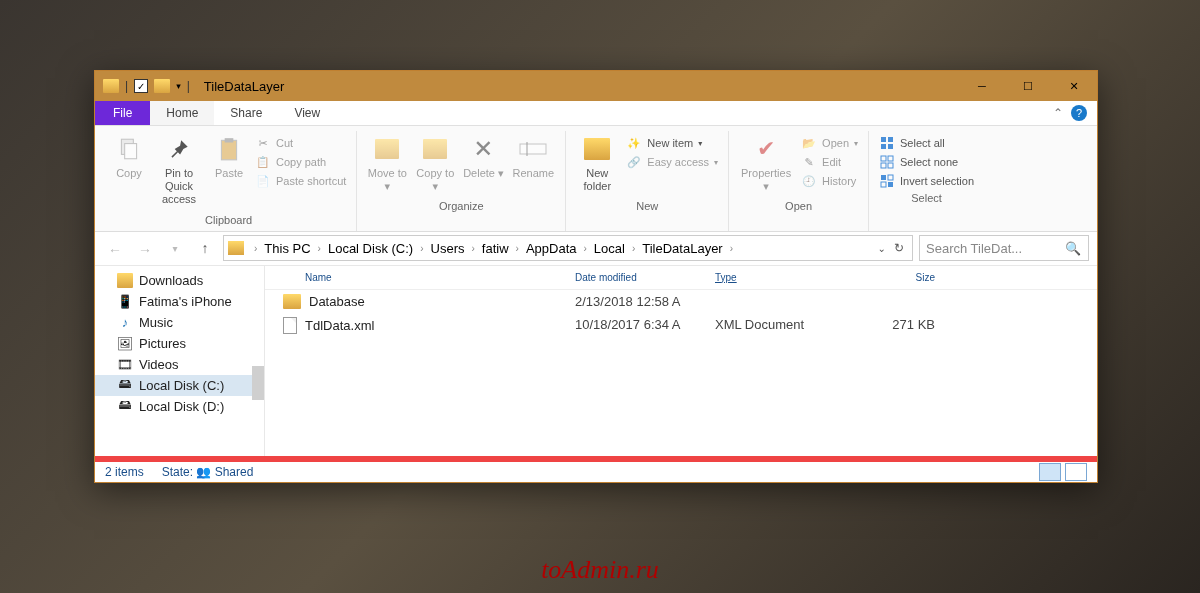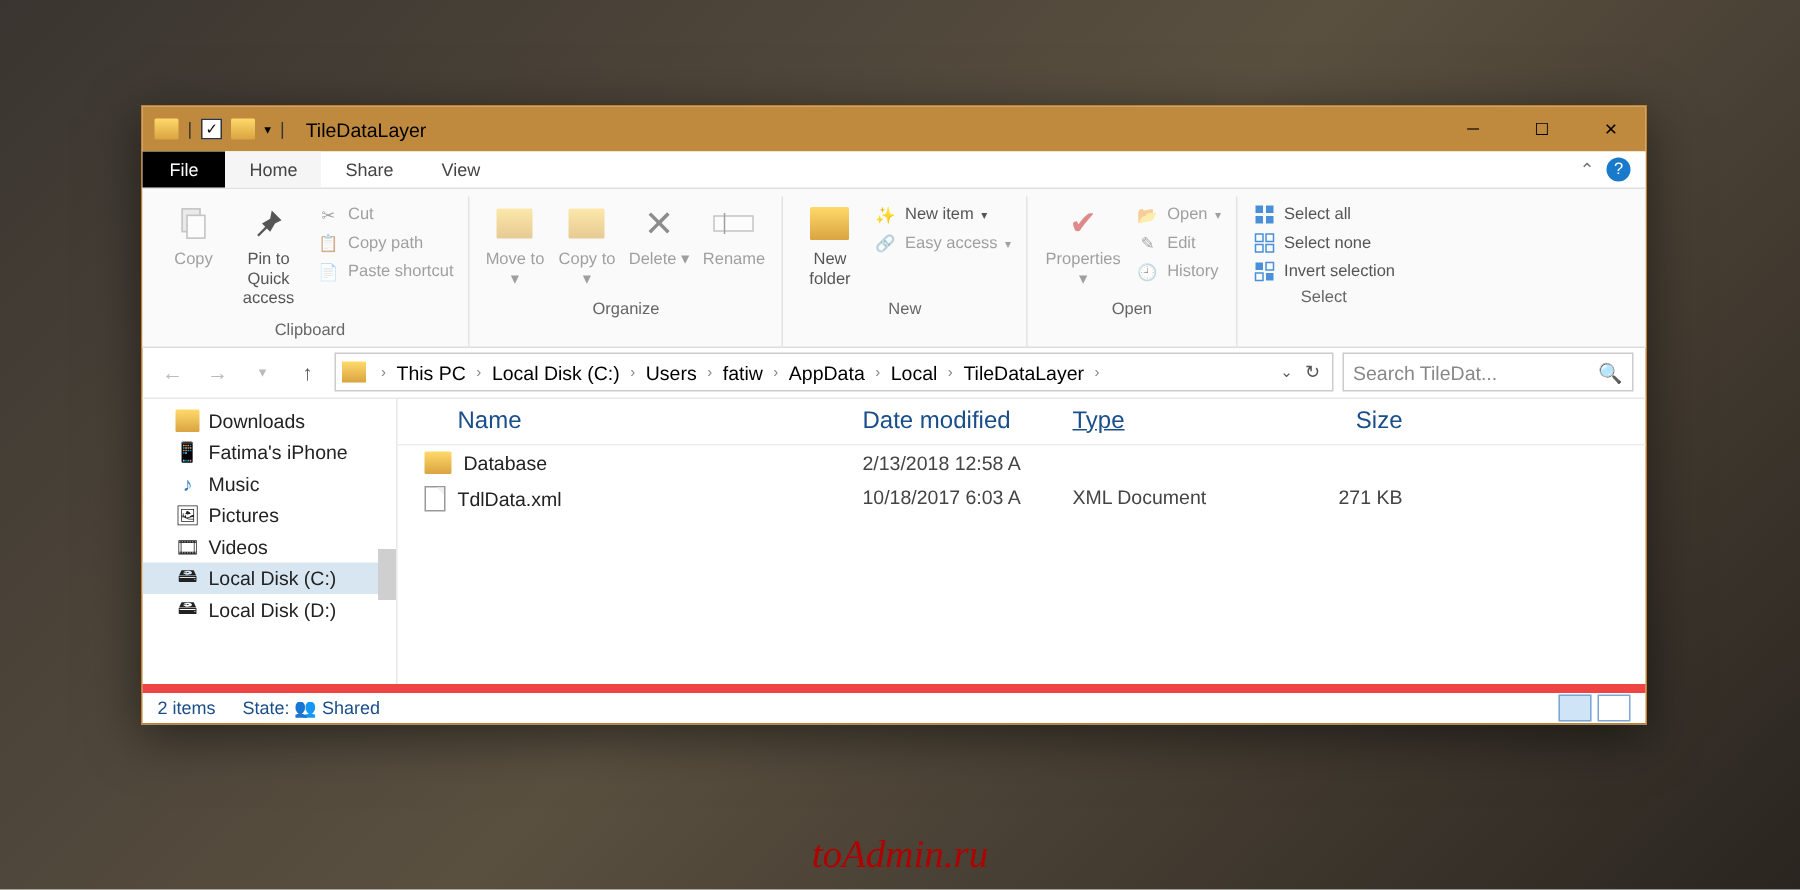--- a/index.html
+++ b/index.html
@@ -7,21 +7,21 @@
 body::after { content:"toAdmin.ru"; position:absolute; bottom:8px; left:50%; transform:translateX(-50%); color:#b00000; font-style:italic; font-size:26px; font-family:Georgia,serif; }
 .window { position:absolute; top:70px; left:94px; width:1004px; background:#fff; box-shadow:0 8px 32px rgba(0,0,0,.5); border:1px solid #c08030; }
 .titlebar { height:30px; background:#c08a3e; display:flex; align-items:center; color:#000; font-size:12px; }
 .titlebar .icons { display:flex; align-items:center; gap:6px; padding:0 8px; }
 .tb-folder { width:16px; height:14px; background:linear-gradient(#ffd96a,#d9a441); border-radius:1px; }
 .tb-pipe { color:#333; }
 .tb-title { padding-left:6px; font-size:13px; }
 .titlebar .winctrl { margin-left:auto; display:flex; }
 .winbtn { width:46px; height:30px; display:flex; align-items:center; justify-content:center; font-size:11px; color:#000; }
 .menubar { height:25px; background:#fff; display:flex; align-items:stretch; font-size:12px; border-bottom:1px solid #e0e0e0; }
-.menubar .file { background:#000000; color:#fff; padding:0 18px; display:flex; align-items:center; }
+.menubar .file { background:#6d28d9; color:#fff; padding:0 18px; display:flex; align-items:center; }
 .menubar .tab { padding:0 16px; display:flex; align-items:center; color:#444; }
 .menubar .tab.sel { background:#f5f5f5; }
 .menubar .help { margin-left:auto; display:flex; align-items:center; gap:8px; padding-right:10px; color:#777; }
 .menubar .help .qm { width:16px; height:16px; border-radius:50%; background:#1979ca; color:#fff; display:flex; align-items:center; justify-content:center; font-size:11px; }
 .ribbon { background:#fafafa; display:flex; padding:5px 6px 0; border-bottom:1px solid #ddd; }
 .rgroup { display:flex; flex-direction:column; align-items:center; padding:0 6px; border-right:1px solid #e4e4e4; }
 .rgroup:last-child { border-right:none; }
 .rgroup .row { display:flex; align-items:flex-start; }
 .rgroup .label { font-size:11px; color:#666; padding:3px 0 5px; }
 .bigbtn { display:flex; flex-direction:column; align-items:center; justify-content:flex-start; width:56px; padding:4px 2px; color:#555; font-size:11px; text-align:center; gap:4px; }
@@ -33,29 +33,29 @@
 .disabled { opacity:.55; }
 .navbar { height:34px; display:flex; align-items:center; padding:4px 8px; gap:6px; border-bottom:1px solid #e8e8e8; }
 .navbtn { width:24px; height:24px; display:flex; align-items:center; justify-content:center; color:#555; font-size:14px; }
 .navbtn.dis { color:#bbb; }
 .addressbar { flex:1; height:26px; border:1px solid #ccc; display:flex; align-items:center; padding:0 4px; font-size:13px; }
 .addressbar .fic { width:16px; height:14px; background:linear-gradient(#ffd96a,#d9a441); margin-right:6px; }
 .crumb { display:flex; align-items:center; }
 .crumb span { padding:0 3px; }
 .crumb .sep { color:#888; font-size:10px; padding:0 4px; }
 .addr-right { margin-left:auto; display:flex; align-items:center; gap:8px; color:#555; padding-right:4px; font-size:12px; }
-.searchbox { width:194px; height:26px; border:1px solid #ccc; display:flex; align-items:center; padding:0 6px; color:#888; font-size:13px; gap:6px; }
+.searchbox { width:170px; height:26px; border:1px solid #ccc; display:flex; align-items:center; padding:0 6px; color:#888; font-size:13px; gap:6px; }
 .body { display:flex; height:190px; }
 .sidebar { width:170px; border-right:1px solid #e8e8e8; padding-top:4px; overflow:hidden; position:relative; }
 .sb-item { display:flex; align-items:center; gap:6px; padding:3px 8px 3px 22px; font-size:13px; color:#222; }
 .sb-item .ic { width:16px; height:14px; display:flex; align-items:center; justify-content:center; }
 .sb-item.sel { background:#d8e6f2; }
 .sb-scroll { position:absolute; right:0; top:100px; width:12px; height:34px; background:#cfcfcf; }
 .filearea { flex:1; }
-.fh { display:flex; font-size:16px; color:#1a4e8a; border-bottom:1px solid #eee; }
+.fh { display:flex; font-size:10px; color:#1a4e8a; border-bottom:1px solid #eee; }
 .fh div { padding:6px 10px; }
 .fh .c1{ width:300px; padding-left:40px; } .fh .c2{ width:140px; } .fh .c3{ width:140px;text-decoration:underline; } .fh .c4{ width:100px; text-align:right; }
 .frow { display:flex; font-size:13px; color:#222; }
 .frow div { padding:4px 10px; }
 .frow .c1{ width:300px; display:flex; align-items:center; gap:8px; padding-left:18px; }
 .frow .c2{ width:140px; color:#444; } .frow .c3{ width:140px; color:#444; } .frow .c4{ width:100px; text-align:right; color:#444; }
 .folder-ic { width:18px; height:15px; background:linear-gradient(#ffd96a,#d9a441); border-radius:1px; }
 .file-ic { width:14px; height:17px; border:1px solid #999; background:#fff; position:relative; }
 .file-ic::after{ content:""; position:absolute; top:0; right:0; border-top:5px solid #f0f0f0; border-left:5px solid transparent; }
 .statusbar { height:26px; border-top:6px solid #ef4444; display:flex; align-items:center; padding:0 10px; font-size:12px; color:#1a4e8a; gap:18px; }
@@ -111,20 +111,29 @@
           <span class="txt">Copy</span>
         </div>
         <div class="bigbtn">
           <span class="ic">
               <svg width="26" height="26" viewBox="0 0 24 24">
                 <path fill="#555" d="M14 4l6 6-4 2-3 5-2-2-5 5-1-1 5-5-2-2 5-3 1-5z"></path>
               </svg>
             </span>
           <span class="txt">Pin to Quick access</span>
         </div>
+        <div class="bigbtn disabled" style="width:44px;">
+          <span class="ic">
+              <svg width="26" height="26" viewBox="0 0 24 24">
+                <rect x="5" y="4" width="14" height="18" fill="#d9a441" stroke="#999"></rect>
+                <rect x="8" y="2" width="8" height="4" fill="#888"></rect>
+              </svg>
+            </span>
+          <span class="txt">Paste</span>
+        </div>
         <div class="smallcol">
           <div class="smallbtn disabled">
               <span class="ic">✂</span>
               <span>Cut</span>
             </div>
           <div class="smallbtn disabled">
               <span class="ic">📋</span>
               <span>Copy path</span>
             </div>
           <div class="smallbtn disabled">
@@ -340,21 +349,21 @@
             <span>Database</span>
           </div>
         <div class="c2">2/13/2018 12:58 A</div>
         <div class="c4"></div>
       </div>
       <div class="frow">
         <div class="c1">
             <span class="file-ic"></span>
             <span>TdlData.xml</span>
           </div>
-        <div class="c2">10/18/2017 6:03 A</div>
+        <div class="c2">10/18/2017 6:34 A</div>
         <div class="c3">XML Document</div>
         <div class="c4">271 KB</div>
       </div>
     </div>
   </div>
 
   <div class="statusbar">
     <span>2 items</span>
     <span><span>State:</span> <span>👥</span> <span>Shared</span></span>
     <div class="views">

